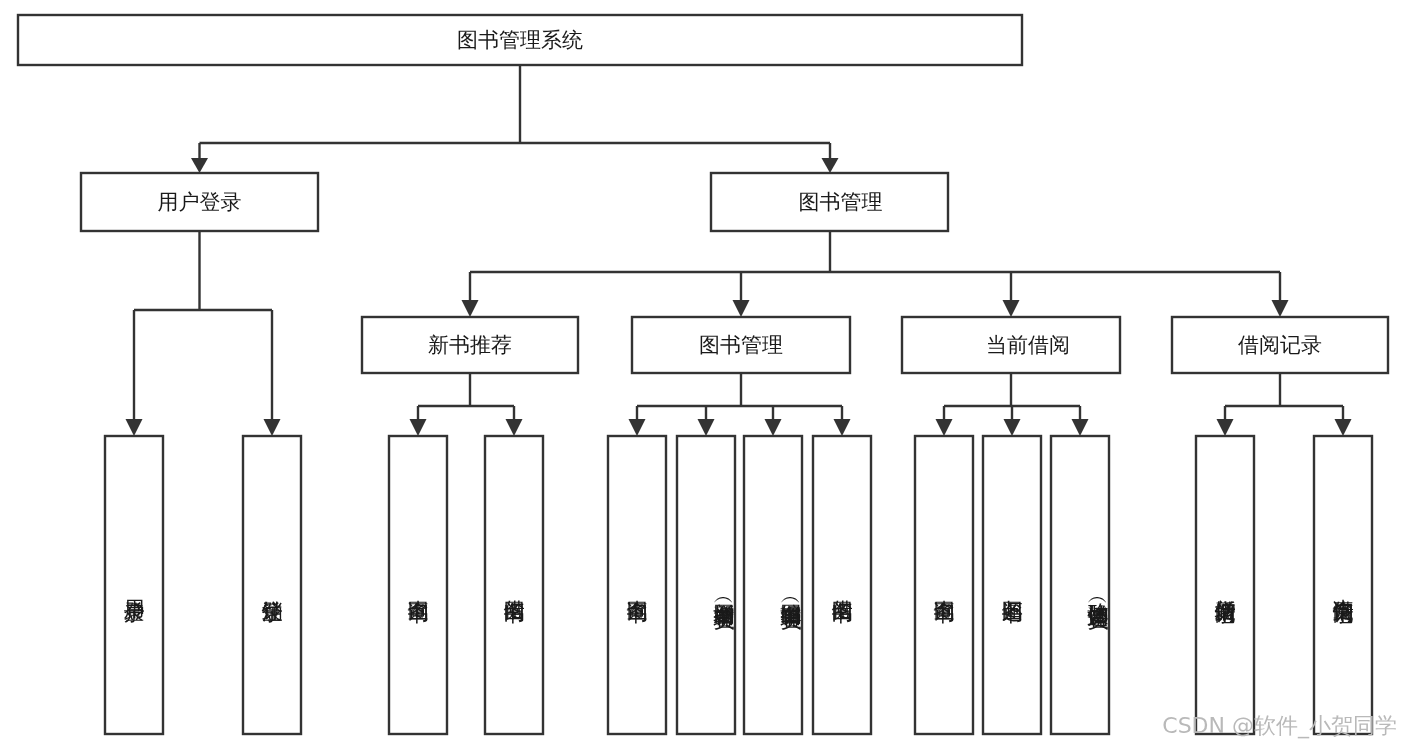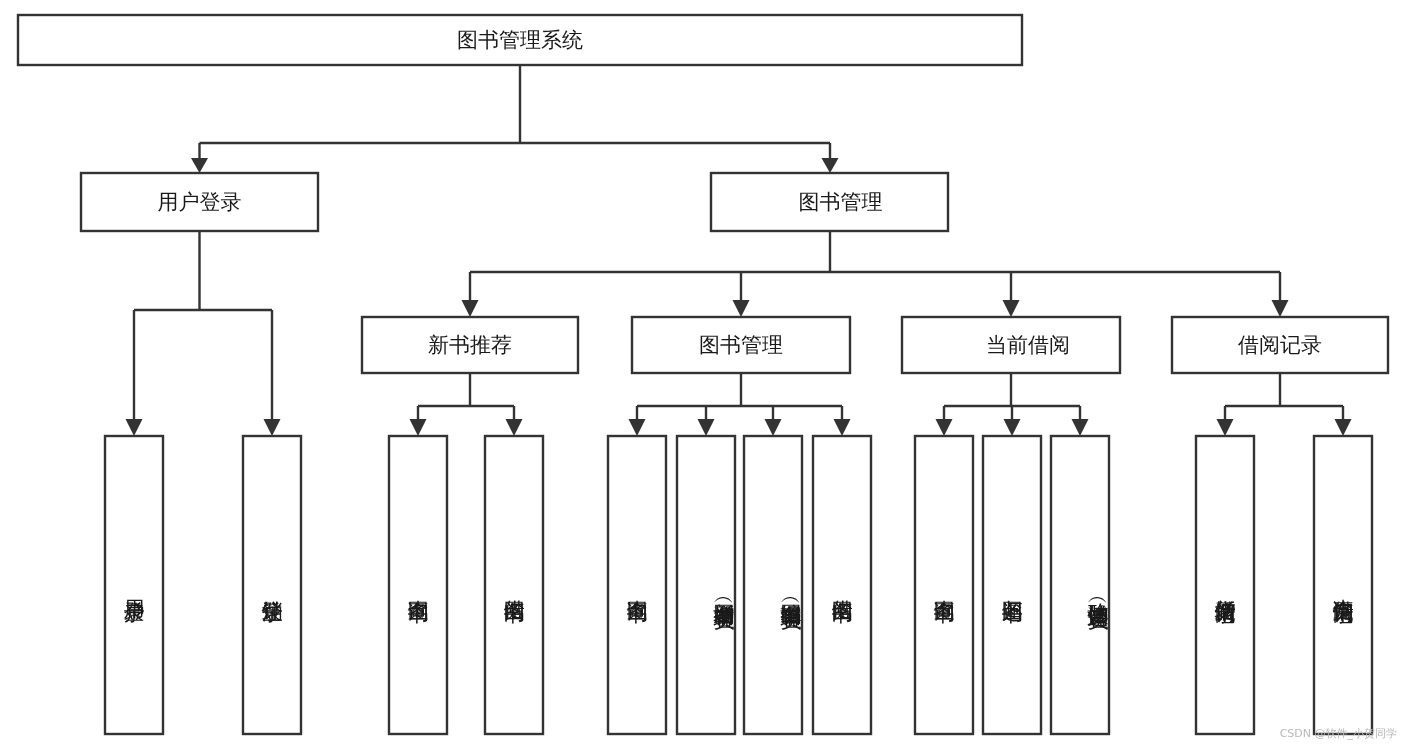--- a/index.html
+++ b/index.html
@@ -67,21 +67,21 @@
     align-items: center;
     justify-content: center;
     white-space: nowrap;
     pointer-events: none;
   }
   #watermark {
     position: absolute;
     right: 8px;
     bottom: 6px;
     font-family: "DejaVu Sans", "Liberation Sans", sans-serif;
-    font-size: 11px;
+    font-size: 22px;
     color: #b9b9b9;
     white-space: nowrap;
     pointer-events: none;
   }
 </style>
 </head>
 <body>
 
 <div id="diagram-root">
 

